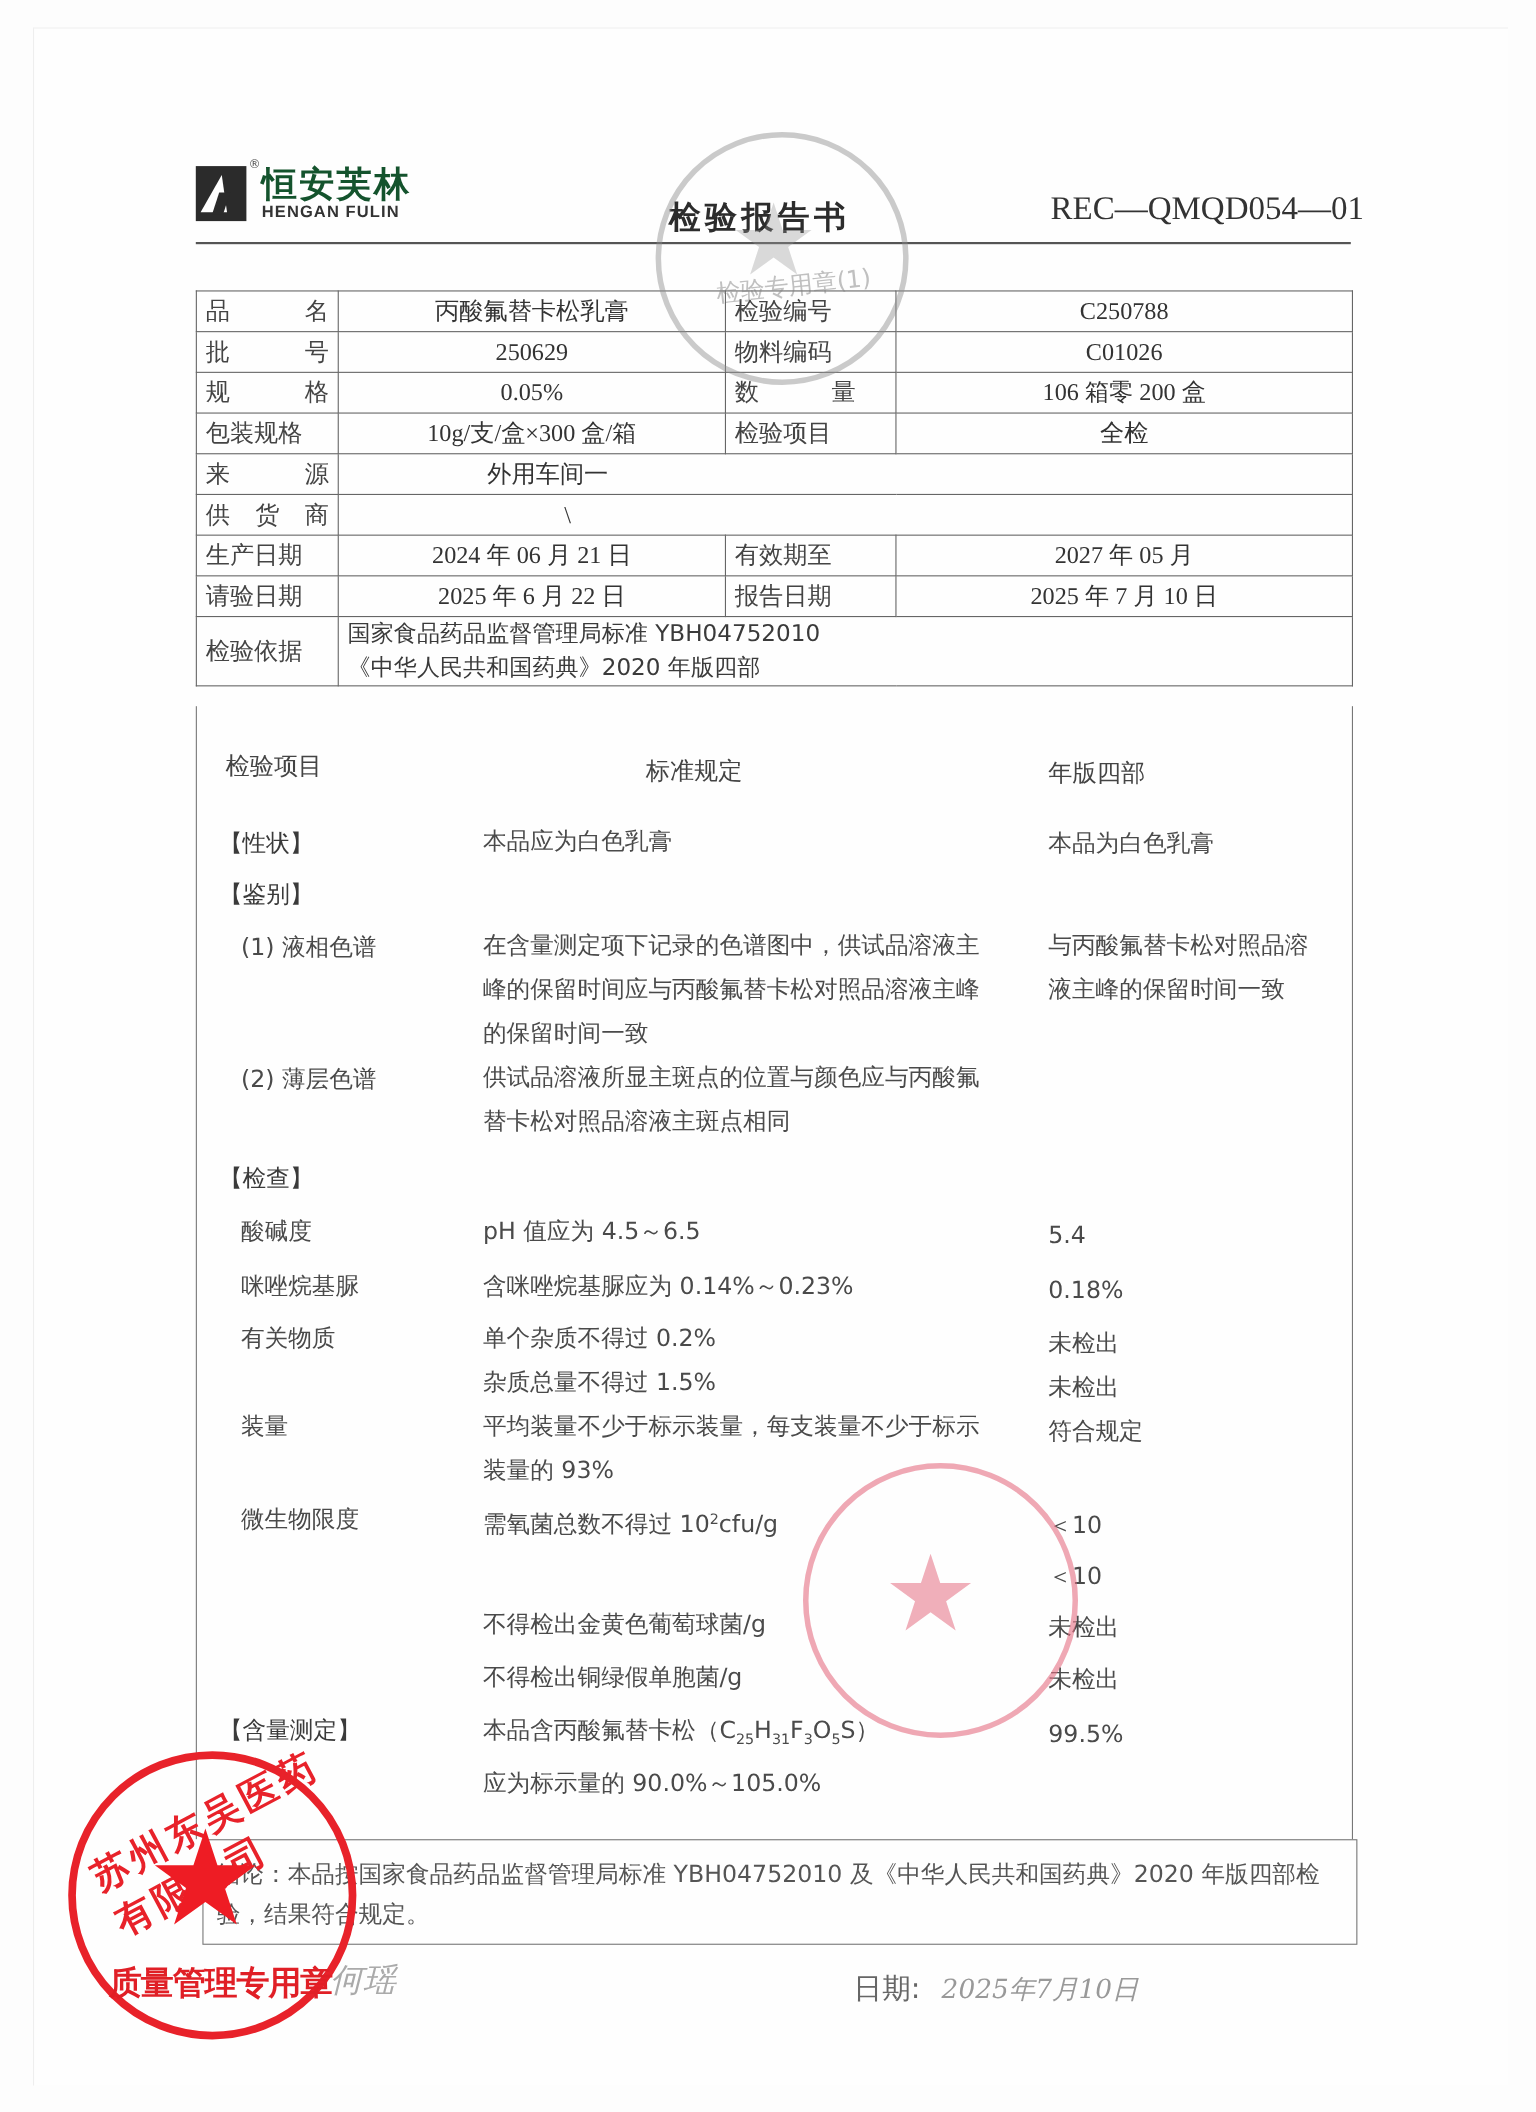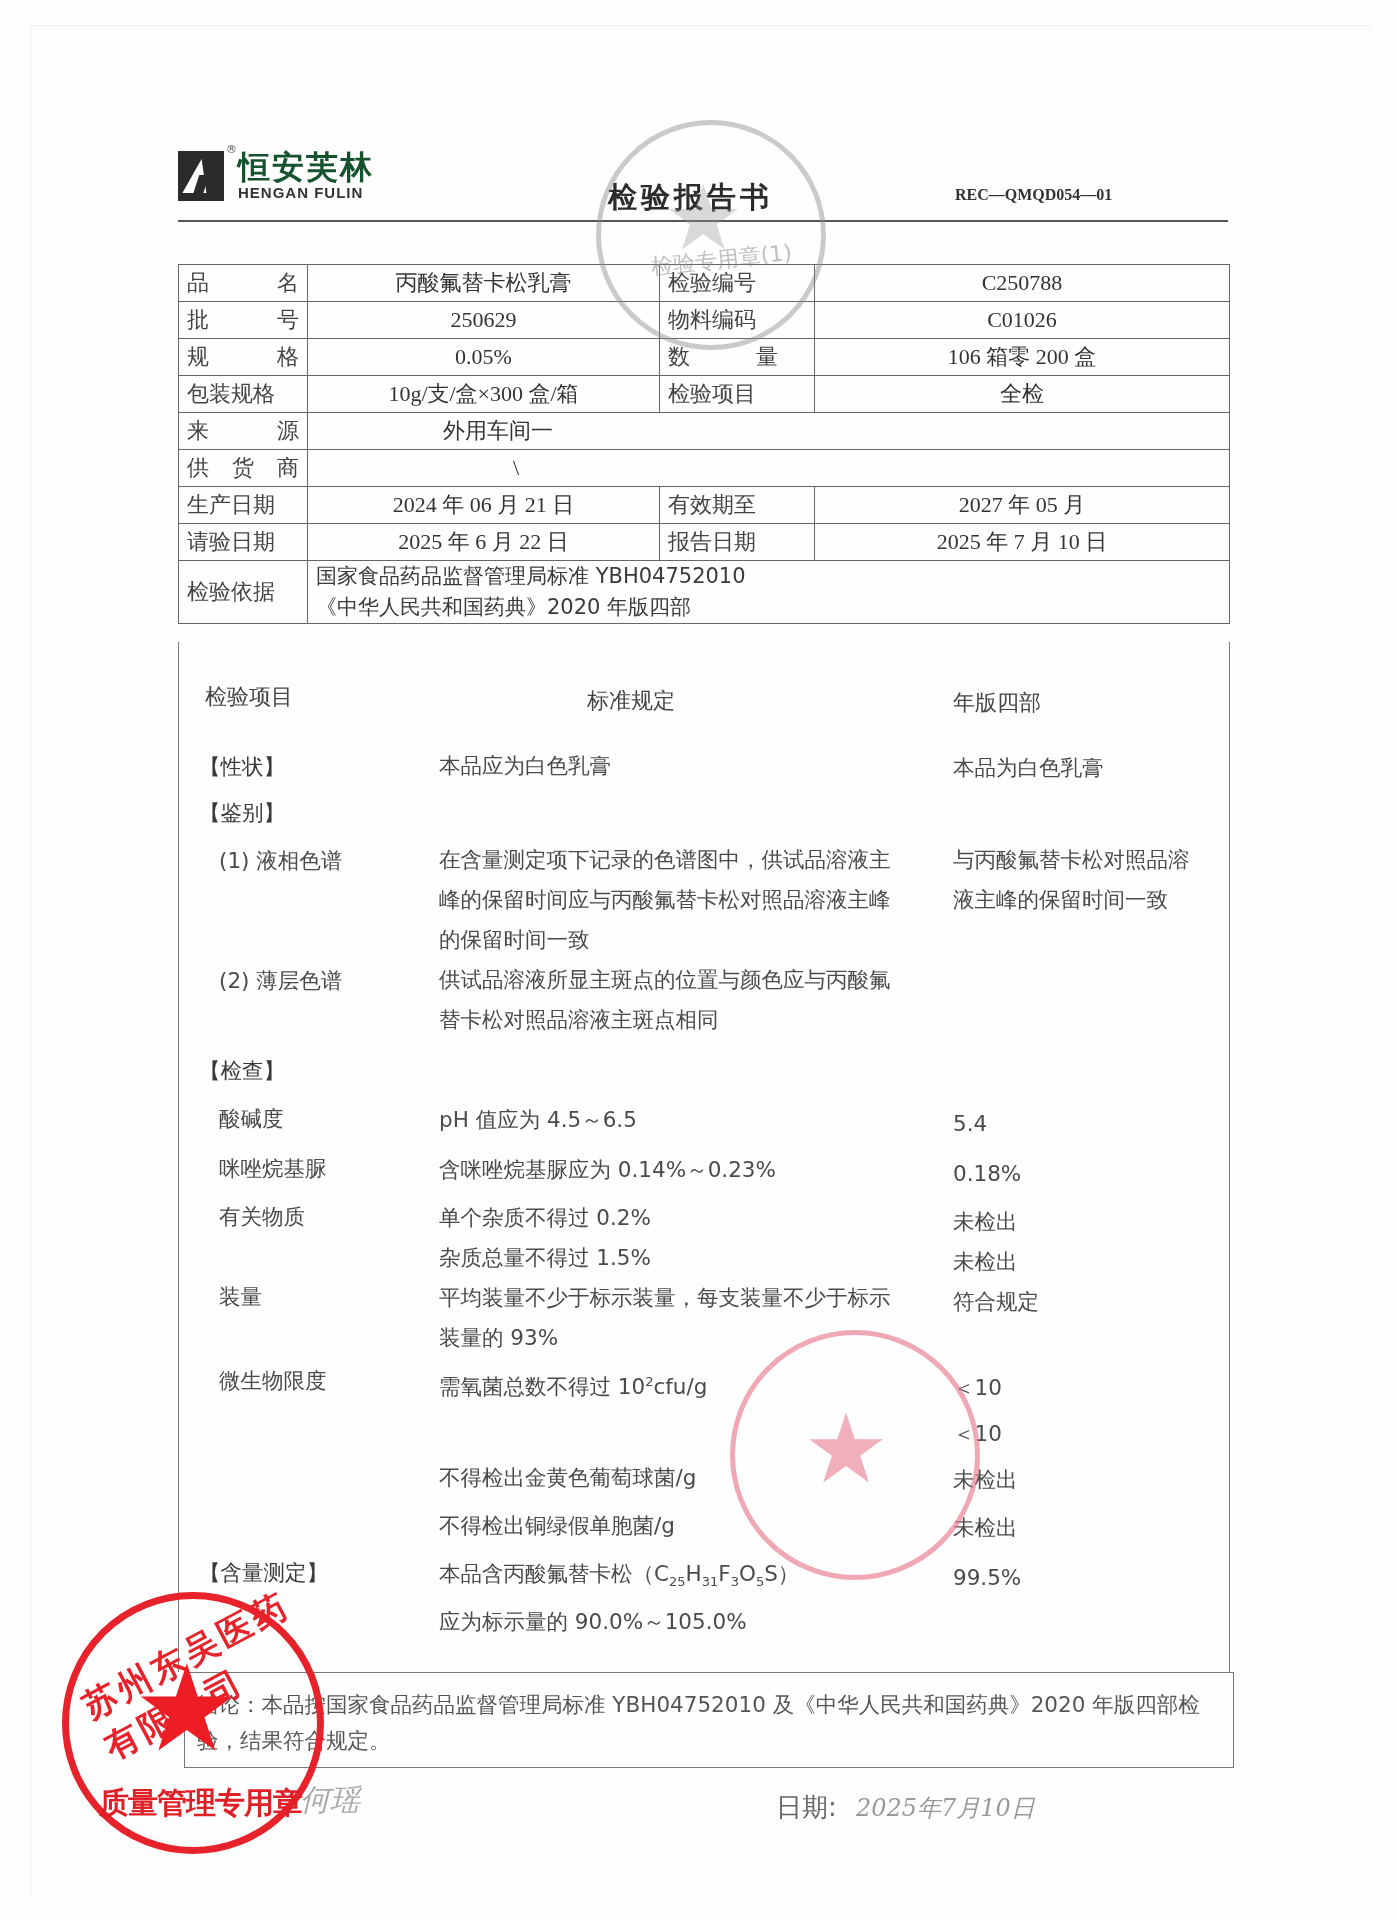--- a/index.html
+++ b/index.html
@@ -10,21 +10,21 @@
   .page { position: absolute; left: 30px; top: 25px; width: 1340px; height: 1870px; background: #fefefe; border-left: 1px solid #eee; border-top:1px solid #f0f0f0; }
   .logo { position: absolute; left: 178px; top: 150px; display: flex; align-items: center; }
   .logo-mark { width: 46px; height: 50px; background: #2b2b2b; position: relative; }
   .logo-mark .a { position: absolute; left: 8px; top: 8px; width: 0; height: 0; border-left: 12px solid transparent; border-right: 12px solid transparent; border-bottom: 34px solid #fff; transform: skewX(-12deg); }
   .logo-mark .a2 { position: absolute; left: 18px; top: 24px; width: 10px; height: 20px; background: #2b2b2b; transform: skewX(-18deg); }
   .logo-reg { position: absolute; left: 48px; top: -8px; font-size: 11px; color:#555; font-family: "DejaVu Sans", sans-serif; }
   .logo-text { margin-left: 14px; }
   .logo-cn { font-family: "DejaVu Sans", sans-serif; font-weight: bold; font-size: 32px; color: #14532d; letter-spacing: 2px; line-height: 34px; }
   .logo-en { font-family: "Liberation Sans", sans-serif; font-weight: bold; font-size: 15px; color: #333; letter-spacing: 1px; }
   .doc-title { position: absolute; left: 608px; top: 178px; font-size: 29px; font-weight: bold; letter-spacing: 4px; color: #2c2c2c; font-family: "DejaVu Sans", sans-serif; }
-  .doc-code { position: absolute; left: 955px; top: 186px; font-size: 16px; font-weight: bold; color: #333; font-family: "Liberation Serif", serif; }
+  .doc-code { position: absolute; left: 955px; top: 173px; font-size: 30px; font-weight: normal; color: #333; font-family: "Liberation Serif", serif; }
   .header-rule { position: absolute; left: 178px; top: 220px; width: 1050px; height: 2px; background: #555; }
 
   table.info { position: absolute; left: 178px; top: 264px; width: 1052px; border-collapse: collapse; font-size: 22px; }
   table.info td { border: 1.5px solid #666; height: 36px; padding: 0 8px; vertical-align: middle; }
   td.lbl { width: 112px; font-family: "DejaVu Sans", sans-serif; color: #444; }
   td.lbl span { display: flex; justify-content: space-between; }
   td.val { text-align: center; font-family: "Liberation Serif", serif; color: #333; }
   td.lbl2 { width: 138px; font-family: "DejaVu Sans", sans-serif; color:#444; padding-left: 16px; }
   td.lbl2 span { display: flex; justify-content: space-between; width: 110px; }
   td.basis { font-family: "DejaVu Sans", sans-serif; font-size: 21px; line-height: 31px; padding: 4px 8px; }

